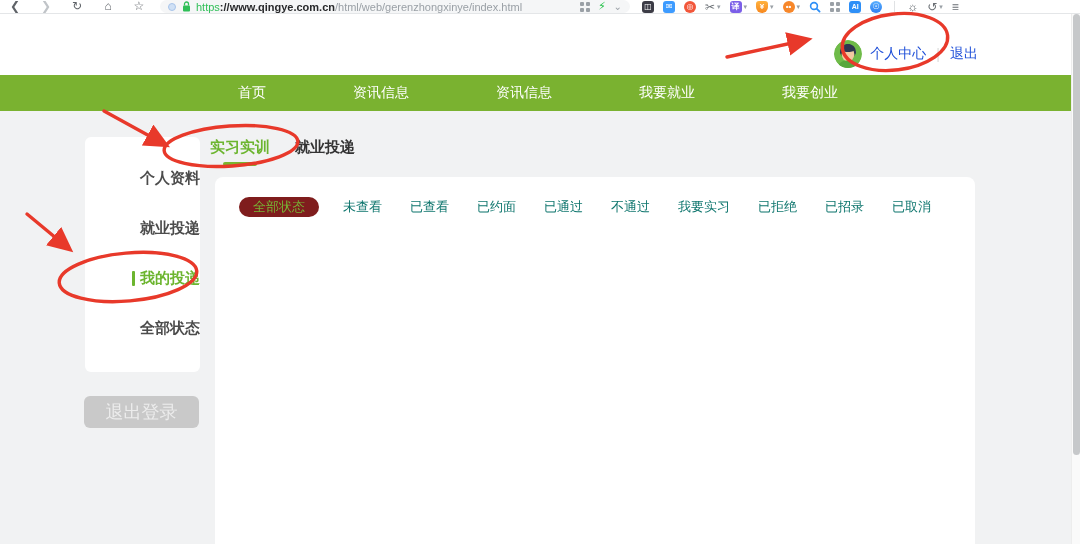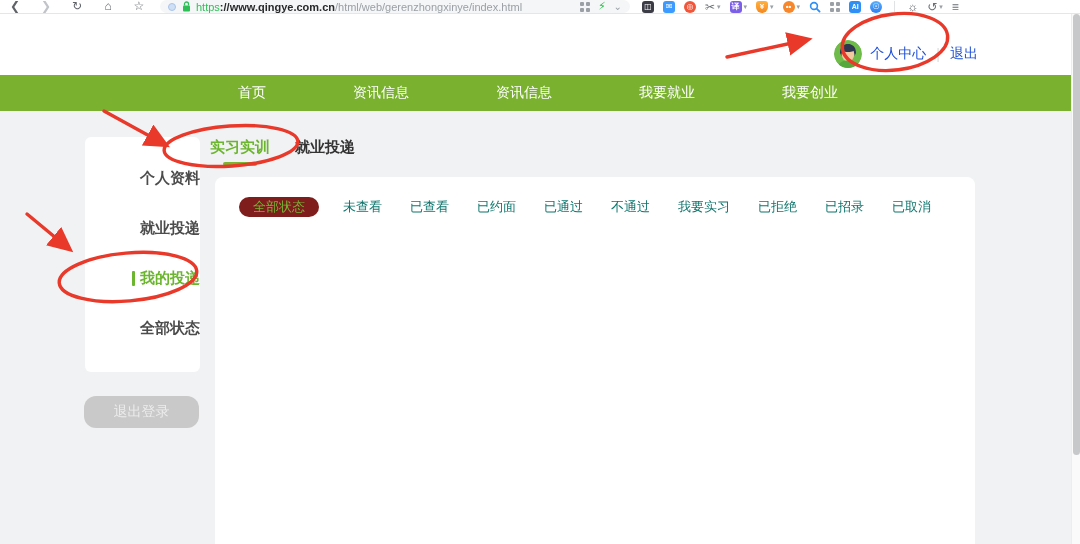--- a/index.html
+++ b/index.html
@@ -52,21 +52,21 @@
   .nav-item { color:#ffffff; font-size:14px; cursor:pointer; white-space:nowrap; }
 
   
   .sidebar-card { position:absolute; left:85px; top:137px; width:115px; height:235px; background:#fff;
     border-radius:6px; display:flex; flex-direction:column; align-items:flex-end; padding-top:32px; z-index:2; }
   .side-item { font-size:15px; font-weight:bold; color:#4c4c4c; margin-bottom:31px; cursor:pointer;
     display:flex; align-items:center; white-space:nowrap; }
   .side-item.active { color:#6cb52f; }
   .side-bar-mark { display:inline-block; width:3px; height:15px; background:#6cb52f; margin-right:5px; border-radius:1px; }
   .logout-btn { position:absolute; left:84px; top:396px; width:115px; height:32px; background:#c9c9c9;
-    border:none; border-radius:12px; color:#ececec; font-size:14px; cursor:pointer; z-index:2; }
+    border:none; border-radius:6px; color:#ececec; font-size:18px; cursor:pointer; z-index:2; }
 
   .tabs-row { position:absolute; left:210px; top:138px; display:flex; z-index:2; }
   .tab { font-size:15px; font-weight:bold; color:#333; margin-right:25px; cursor:pointer; position:relative;
     padding-bottom:8px; white-space:nowrap; }
   .tab.active { color:#6cb52f; }
   .tab.active .tab-underline { position:absolute; left:50%; transform:translateX(-50%); bottom:-1px;
     width:34px; height:4px; border-radius:2px; background:#7ab62f; }
 
   .main-card { position:absolute; left:215px; top:177px; width:760px; height:367px; background:#fff;
     border-radius:8px 8px 0 0; z-index:2; }

